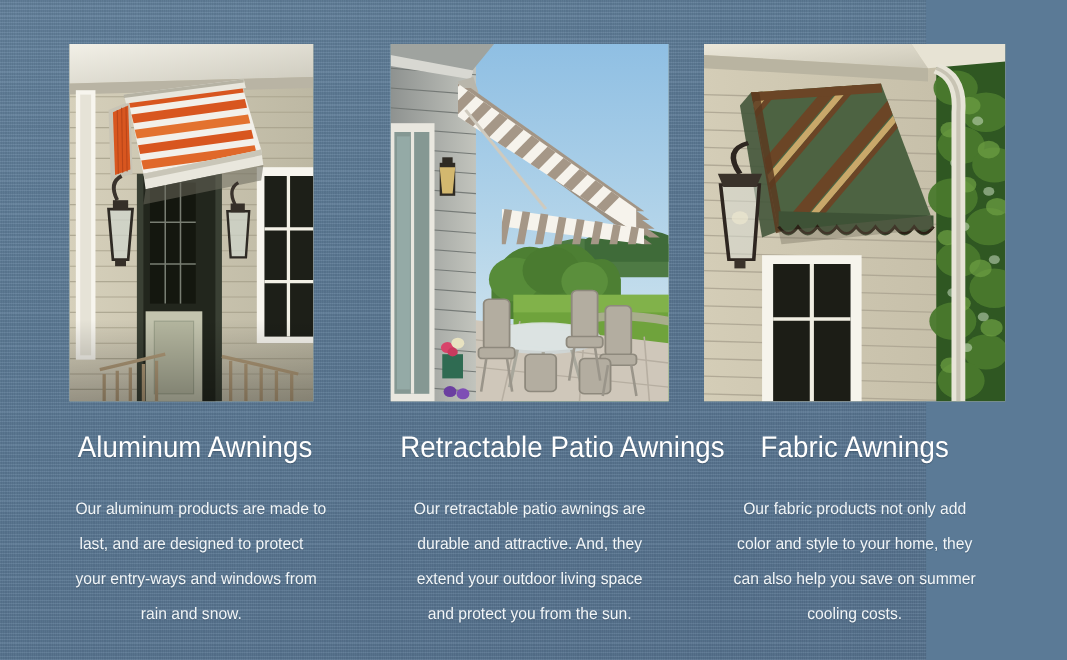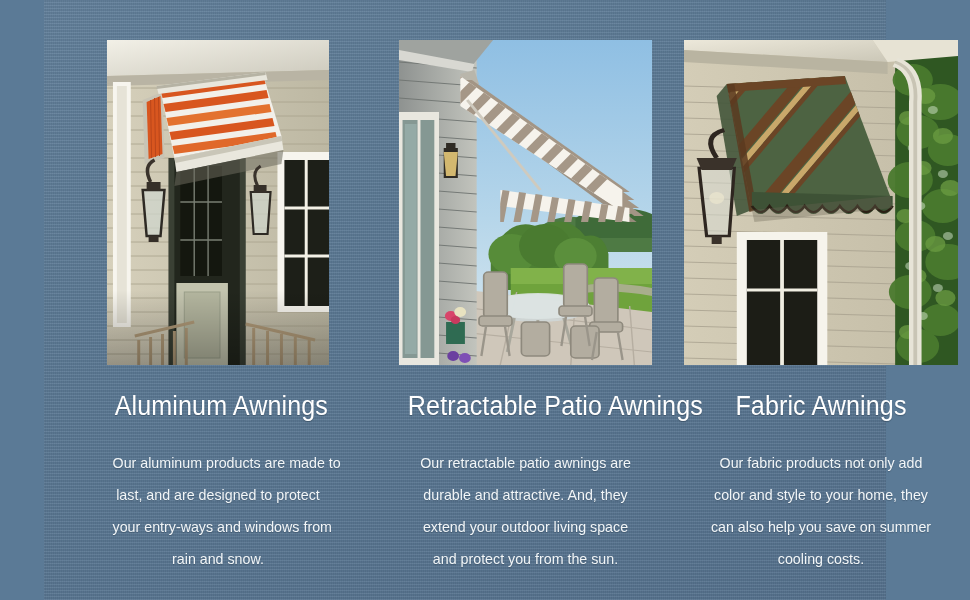--- a/index.html
+++ b/index.html
@@ -18,21 +18,20 @@
         rgba(255,255,255,0.055) 1px,
         rgba(0,0,0,0.05) 1px,
         rgba(0,0,0,0.05) 3px),
       repeating-linear-gradient(90deg,
         rgba(255,255,255,0.028) 0px,
         rgba(255,255,255,0.028) 1px,
         rgba(0,0,0,0.022) 1px,
         rgba(0,0,0,0.022) 2px),
       linear-gradient(160deg,#62809b 0%,#5a7893 45%,#55718d 100%);
     box-sizing:border-box;
-    margin-left:44px;
   }
   .cols{
     position:absolute;left:0;top:0;width:970px;height:600px;
     display:flex;flex-direction:row;
     justify-content:flex-start;
   }
   .col{position:relative;box-sizing:border-box;}
   .col-1{width:330px;padding:40px 45px 0 63px;}
   .col-2{width:300px;padding:40px 22px 0 25px;}
   .col-3{width:340px;padding:40px 56px 0 10px;}

